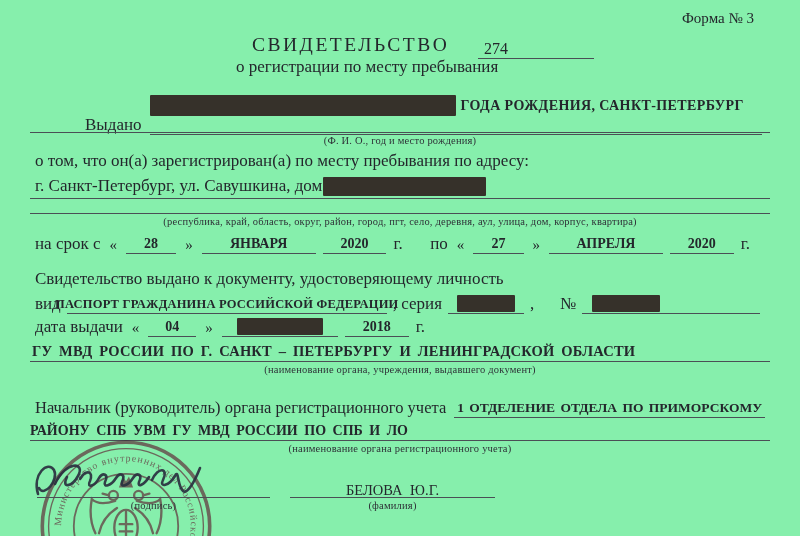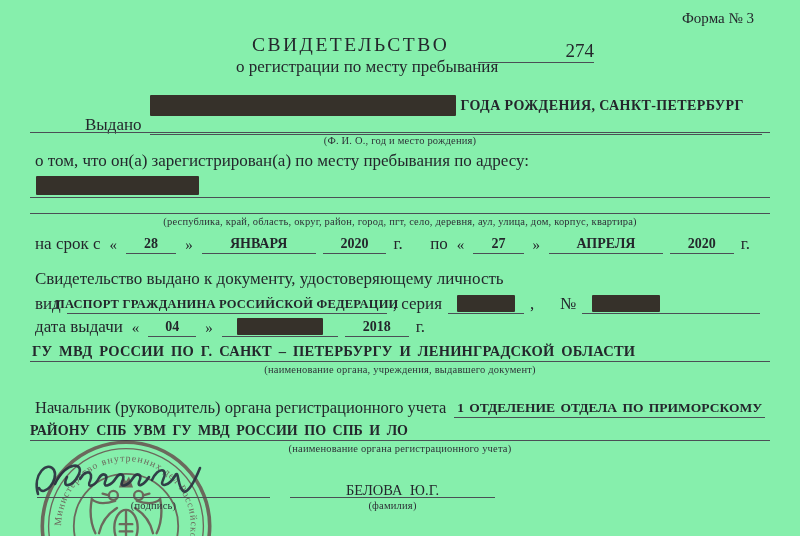--- a/index.html
+++ b/index.html
@@ -18,21 +18,21 @@
   .cell { display:inline-flex; justify-content:center; align-items:flex-start;
           border-bottom:1.4px solid var(--rule,#4a4f55); padding-bottom:1px; }
   .val { font-weight:bold; font-size:14px; white-space:nowrap; }
   .q { font-size:15px; padding:0 2px; }
   .flexrow { position:absolute; display:flex; align-items:flex-end; }
 
   
   .form-no   { top:10px; right:46px; font-size:15px; }
   .title     { top:34px; left:252px; font-size:19.5px; letter-spacing:2.5px; }
   .cert-no   { top:40px; left:478px; width:110px; border-bottom:1.4px solid var(--rule,#4a4f55);
-               font-size:19px; padding-left:6px;text-align:right; }
+               font-size:16px; padding-left:6px; }
   .subtitle  { top:57px; left:236px; font-size:17px; }
 
   
   .row-issued { top:95px; left:85px; right:38px; }
   .issued-label { font-size:17px; margin-right:8px; }
   .issued-line { flex:1; border-bottom:1.5px solid var(--rule,#4a4f55);
                  display:flex; align-items:center; gap:5px; padding-bottom:18px; }
   .issued-bar { width:306px; height:21px; }
   .issued-val { font-size:14px; letter-spacing:0.4px; }
 
@@ -112,20 +112,21 @@
       <span class="redact issued-bar"></span>
       <span class="caps issued-val">ГОДА РОЖДЕНИЯ, САНКТ-ПЕТЕРБУРГ</span>
     </span>
   </div>
   <div class="rule fio-rule"></div>
   <div class="caption fio-caption">(Ф. И. О., год и место рождения)</div>
 
   <div class="abs para1">о том, что он(а) зарегистрирован(а) по месту пребывания по адресу:</div>
 
   <div class="abs row-addr">
+    <span class="addr-text">г. Санкт-Петербург, ул. Савушкина, дом</span>
     <span class="redact addr-bar"></span>
   </div>
   <div class="rule addr-rule"></div>
   <div class="caption addr-caption">(республика, край, область, округ, район, город, пгт, село, деревня, аул, улица, дом, корпус, квартира)</div>
 
   <div class="flexrow row-period">
     <span class="lbl">на срок с</span>
     <span class="q">«</span>
     <span class="cell c-day">
         <span class="val">28</span>

